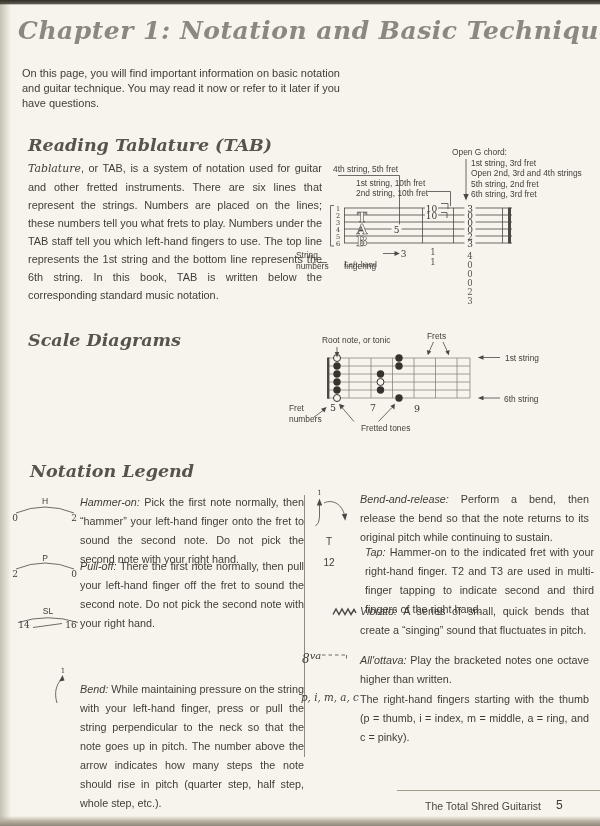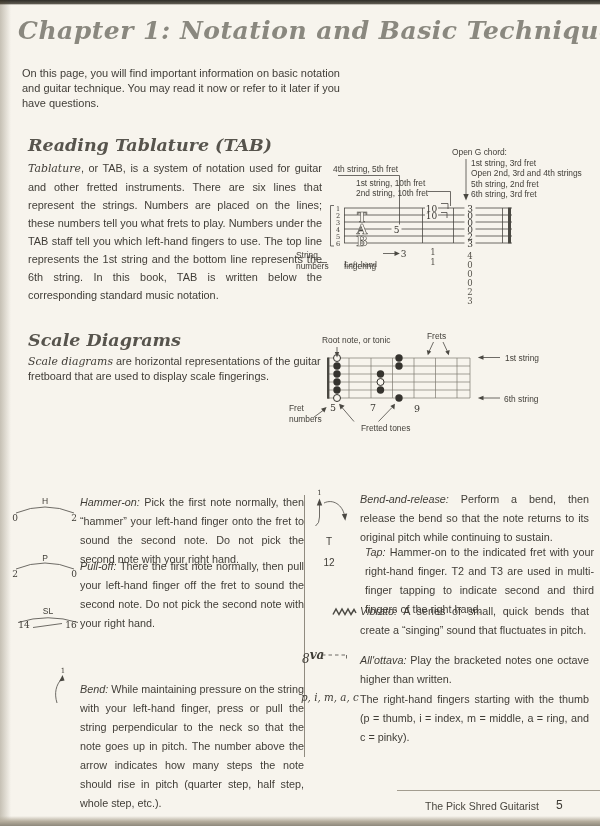--- a/index.html
+++ b/index.html
@@ -35,21 +35,21 @@
   .odot{fill:#f7f4ed;stroke:#35332e;stroke-width:1;}
   .legend-text{position:absolute;font-size:10.8px;line-height:19px;color:#403d37;text-align:justify;}
   .legend-text i{font-style:italic;}
   .divider{position:absolute;left:304px;top:495px;width:1px;height:262px;background:#908b80;}
   .footer-rule{position:absolute;left:397px;top:790px;width:203px;height:1px;background:#a39d90;}
   .footer-title{position:absolute;left:425px;top:800px;font-size:10.5px;color:#49463f;}
   .footer-page{position:absolute;left:556px;top:798px;font-size:12px;color:#3d3a34;}
   .ottava-sym{position:absolute;left:302px;top:648px;font-family:"DejaVu Serif",serif;
         font-style:italic;color:#3f3c36;white-space:nowrap;}
   .ottava-sym .o8{font-size:12px;}
-  .ottava-sym .ova{font-size:12px;vertical-align:4px;font-weight:bold;}
+  .ottava-sym .ova{font-size:10px;vertical-align:4px;}
   .pimac-sym{position:absolute;left:301px;top:691px;font-family:"DejaVu Serif",serif;
         font-style:italic;font-size:10.3px;color:#3f3c36;white-space:nowrap;}
   svg.overlay{position:absolute;left:0;top:0;pointer-events:none;}
 </style>
 </head>
 <body>
 
 <div class="page">
   <div class="edge-top"></div>
   <div class="edge-left"></div>
@@ -74,32 +74,32 @@
     <div>6th string, 3rd fret</div>
   </div>
   <div class="dlabel" style="left:296px;top:250px;line-height:11px;">
     <div>String</div>
     <div>numbers</div>
   </div>
   <div class="dlabel" style="left:344px;top:260px;font-family:Liberation Serif, serif;">Left-hand</div>
   <div class="dlabel" style="left:344px;top:261px;">fingering</div>
 
   <div class="h2 script" style="left:28px;top:330px;">Scale Diagrams</div>
-  <p class="para" style="left:28px;top:354px;width:306px;margin:0;line-height:15px;"><i class="lead">Scale diagrams</i><span> are horizontal representations of the guitar fretboard that are used to display scale fingerings.</span></p>
 
   <div class="dlabel" style="left:322px;top:335px;">Root note, or tonic</div>
   <div class="dlabel" style="left:427px;top:331px;">Frets</div>
   <div class="dlabel" style="left:505px;top:353px;">1st string</div>
   <div class="dlabel" style="left:504px;top:394px;">6th string</div>
   <div class="dlabel" style="left:289px;top:403px;line-height:11px;">
     <div>Fret</div>
     <div>numbers</div>
   </div>
   <div class="dlabel" style="left:361px;top:423px;">Fretted tones</div>
 
+  <div class="h2 script" style="left:30px;top:461px;">Notation Legend</div>
   <div class="divider"></div>
 
   <p class="legend-text" style="left:80px;top:493px;width:224px;margin:0;"><i>Hammer-on:</i><span> Pick the first note normally, then “hammer” your left-hand finger onto the fret to sound the second note. Do not pick the second note with your right hand.</span></p>
   <p class="legend-text" style="left:80px;top:557px;width:224px;margin:0;"><i>Pull-off:</i><span> There the first note normally, then pull your left-hand finger off the fret to sound the second note. Do not pick the second note with your right hand.</span></p>
   <p class="legend-text" style="left:80px;top:680px;width:224px;margin:0;"><i>Bend:</i><span> While maintaining pressure on the string with your left-hand finger, press or pull the string perpendicular to the neck so that the note goes up in pitch. The number above the arrow indicates how many steps the note should rise in pitch (quarter step, half step, whole step, etc.).</span></p>
 
   <p class="legend-text" style="left:360px;top:490px;width:229px;margin:0;"><i>Bend-and-release:</i><span> Perform a bend, then release the bend so that the note returns to its original pitch while continuing to sustain.</span></p>
   <p class="legend-text" style="left:360px;top:538px;width:229px;margin:5px;"><i>Tap:</i><span> Hammer-on to the indicated fret with your right-hand finger. T2 and T3 are used in multi-finger tapping to indicate second and third fingers of the right hand.</span></p>
   <p class="legend-text" style="left:360px;top:602px;width:229px;margin:0;"><i>Vibrato:</i><span> A series of small, quick bends that create a “singing” sound that fluctuates in pitch.</span></p>
   <p class="legend-text" style="left:360px;top:651px;width:229px;margin:0;"><i>All'ottava:</i><span> Play the bracketed notes one octave higher than written.</span></p>
@@ -256,17 +256,17 @@
     <g>
       <polyline class="ln" style="stroke-width:1.5;" points="333,614.5 336,609 339,614.5 342,609 345,614.5 348,609 351,614.5 354,609.5 356,613"></polyline>
     </g>
     <g>
       <path class="ln" stroke-dasharray="3.5,3" d="M322,655 H346"></path>
       <path class="ln" d="M346.5,655 V658.5"></path>
     </g>
   </svg>
 
   <div class="footer-rule"></div>
-  <div class="footer-title">The Pick Shred Guitarist</div>
+  <div class="footer-title">The Total Shred Guitarist</div>
   <div class="footer-page">5</div>
 
   <div class="edge-bottom"></div>
 </div>
 
 </body></html>

